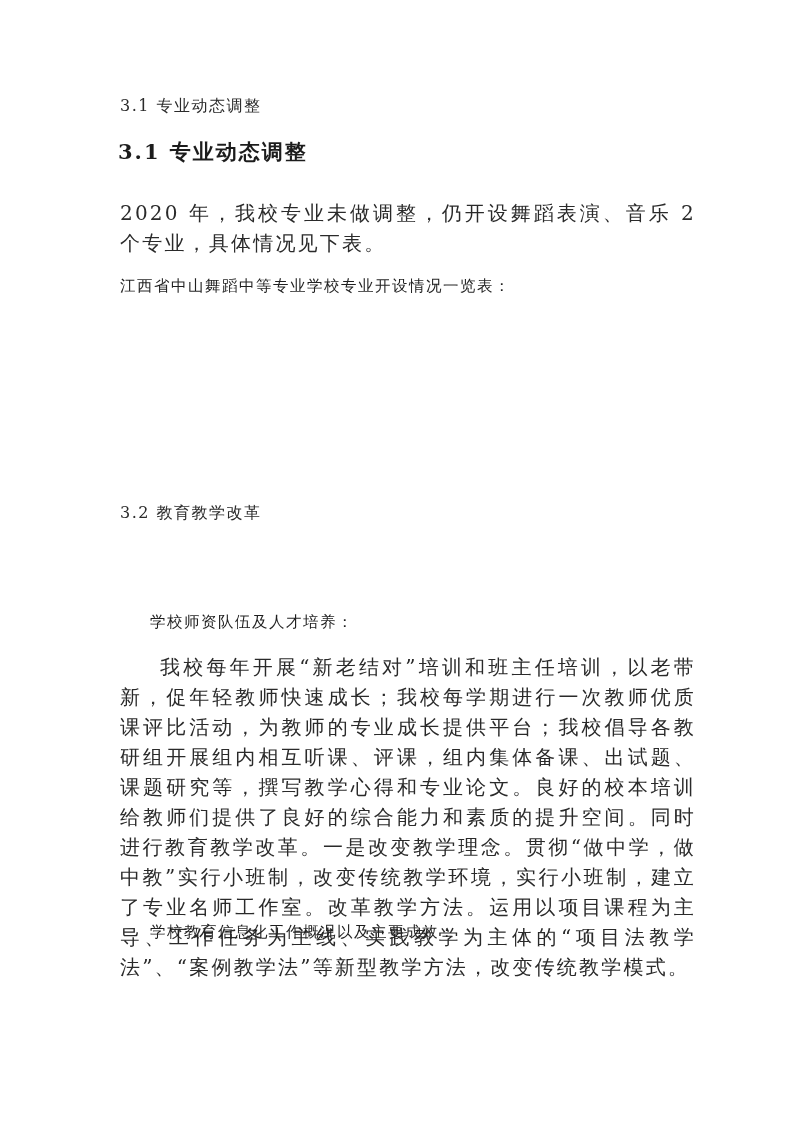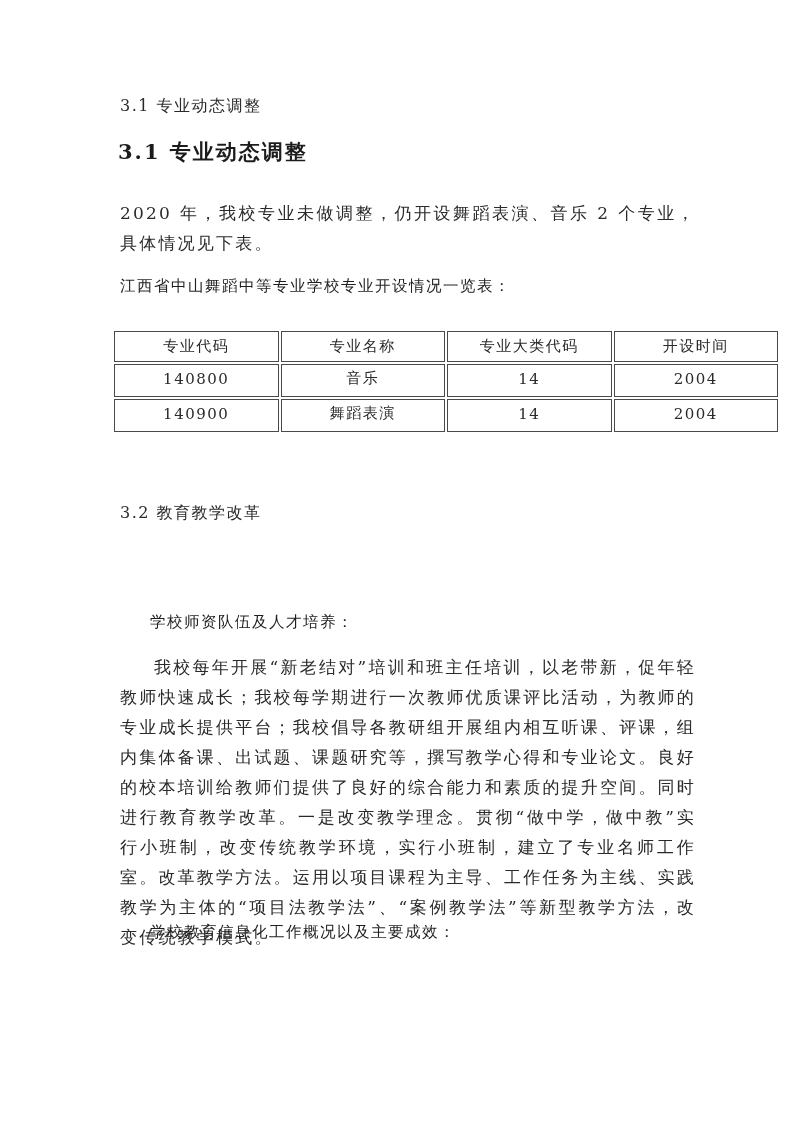--- a/index.html
+++ b/index.html
@@ -27,21 +27,21 @@
     left: 118px;
     font-size: 21px;
     font-weight: 700;
     letter-spacing: 2px;
     color: #1c1c1c;
     white-space: nowrap;
   }
   .body-para {
     left: 120px;
     width: 576px;
-    font-size: 17px;
+    font-size: 20px;
     line-height: 30px;
     letter-spacing: 2.2px;
     text-align: justify;
     color: #2a2a2a;
   }
   .body-para.indent { text-indent: 2em; }
 
   .bold-sans {
     font-family: "DejaVu Sans", "Liberation Sans", sans-serif;
     font-weight: 400;
@@ -81,42 +81,20 @@
 <div class="page">
 
   <div class="abs h-small" style="top: 96px;">3.1 专业动态调整</div>
 
   <div class="abs h-big" style="top: 138px;">3.1 专业动态调整</div>
 
   <div class="abs body-para" style="top: 198px;">2020 年，我校专业未做调整，仍开设舞蹈表演、音乐 2 个专业，具体情况见下表。</div>
 
   <div class="abs bold-sans" style="left: 120px; top: 276px;">江西省中山舞蹈中等专业学校专业开设情况一览表：</div>
 
-  <table class="spec-table">
-    <tbody>
-      <tr class="head-row">
-        <td>专业代码</td>
-        <td>专业名称</td>
-        <td>专业大类代码</td>
-        <td>开设时间</td>
-      </tr>
-      <tr class="data-row">
-        <td>140800</td>
-        <td>音乐</td>
-        <td>14</td>
-        <td>2004</td>
-      </tr>
-      <tr class="data-row">
-        <td>140900</td>
-        <td>舞蹈表演</td>
-        <td>14</td>
-        <td>2004</td>
-      </tr>
-    </tbody>
-  </table>
 
   <div class="abs h-small" style="top: 503px;">3.2 教育教学改革</div>
 
 
   <div class="abs bold-sans" style="left: 150px; top: 612px; text-align: right;">学校师资队伍及人才培养：</div>
 
   <div class="abs body-para indent" style="top: 652px;">我校每年开展“新老结对”培训和班主任培训，以老带新，促年轻教师快速成长；我校每学期进行一次教师优质课评比活动，为教师的专业成长提供平台；我校倡导各教研组开展组内相互听课、评课，组内集体备课、出试题、课题研究等，撰写教学心得和专业论文。良好的校本培训给教师们提供了良好的综合能力和素质的提升空间。同时进行教育教学改革。一是改变教学理念。贯彻“做中学，做中教”实行小班制，改变传统教学环境，实行小班制，建立了专业名师工作室。改革教学方法。运用以项目课程为主导、工作任务为主线、实践教学为主体的“项目法教学法”、“案例教学法”等新型教学方法，改变传统教学模式。</div>
 
   <div class="abs bold-sans" style="left: 150px; top: 922px;">学校教育信息化工作概况以及主要成效：</div>
 

